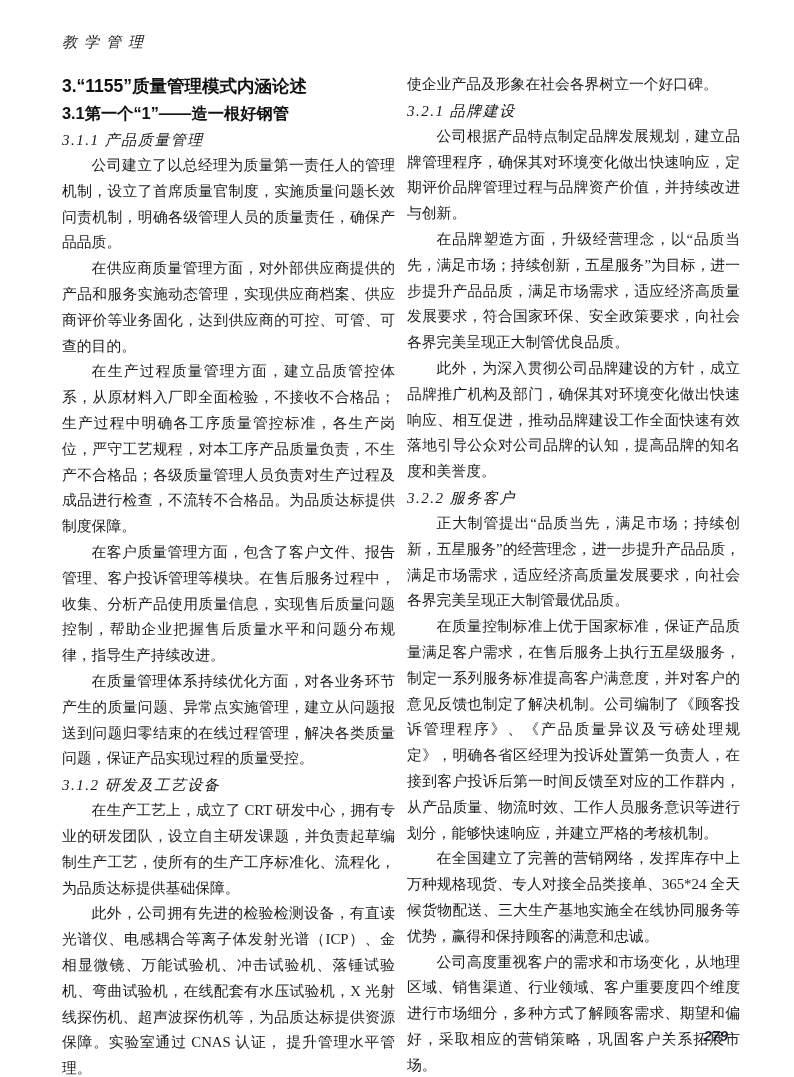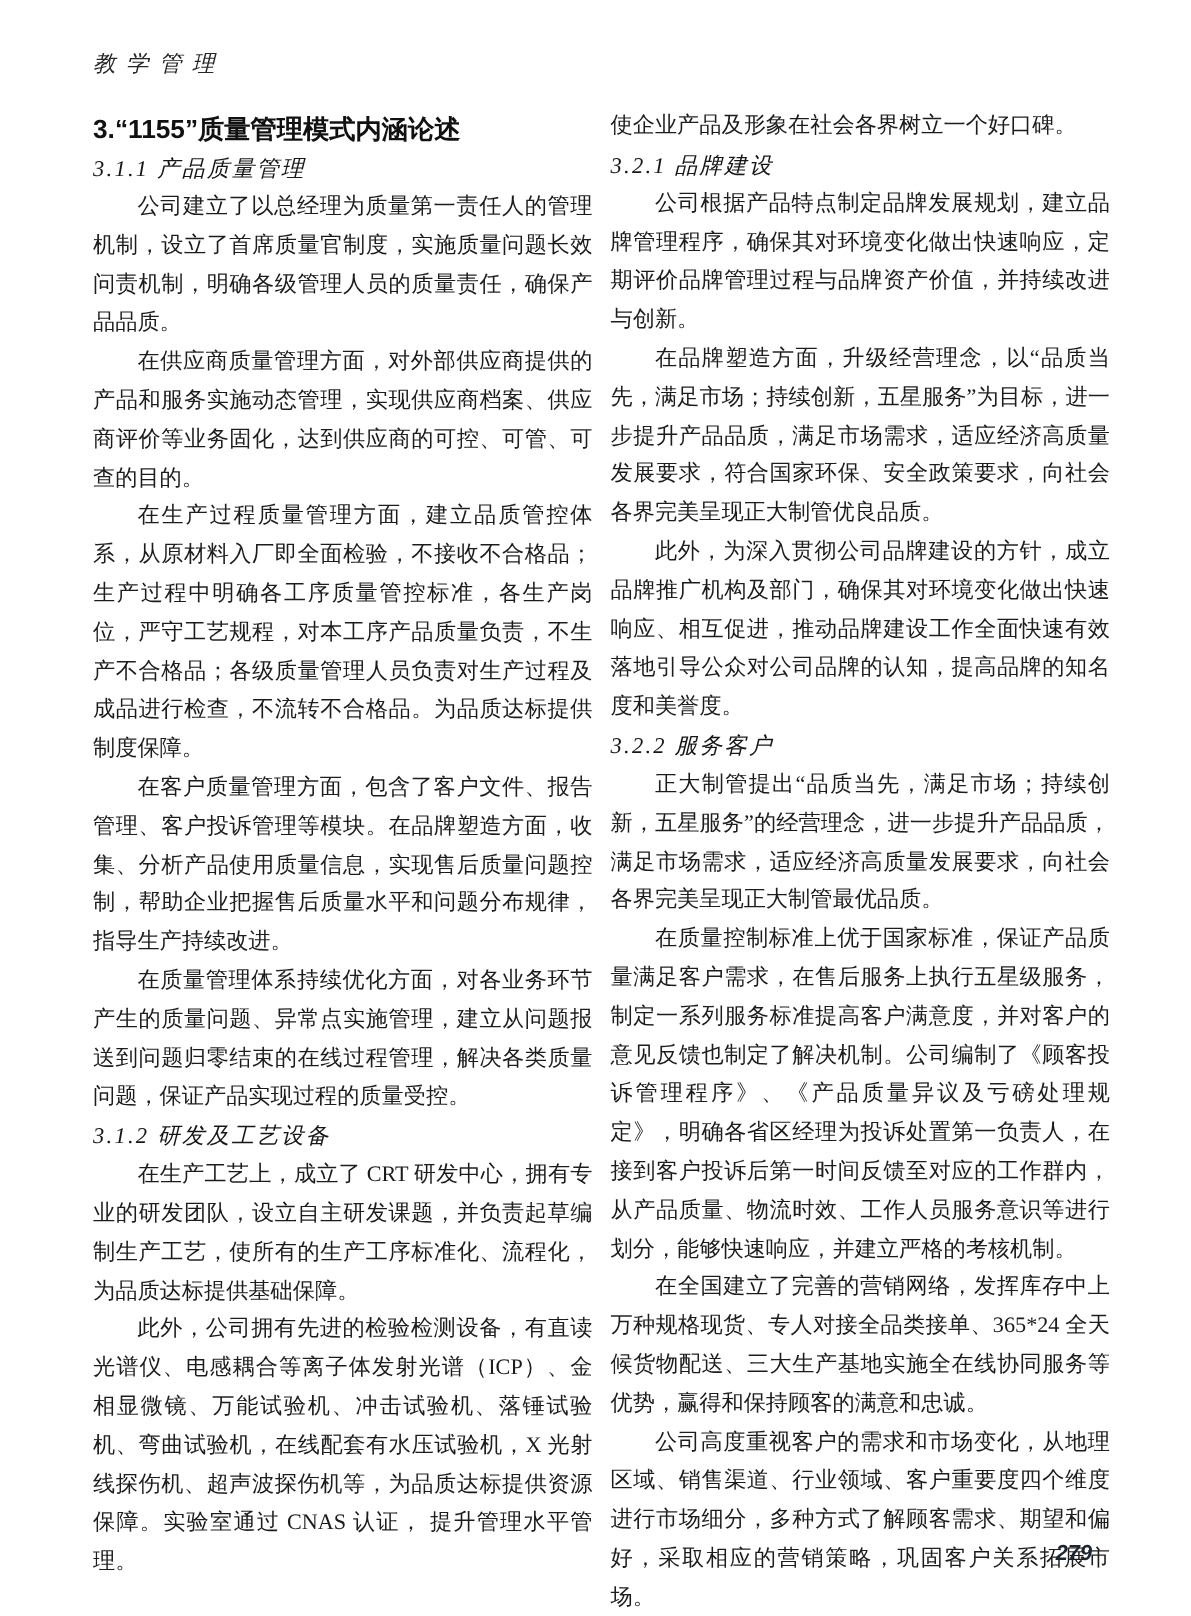--- a/index.html
+++ b/index.html
@@ -106,25 +106,26 @@
 
 <div class="page">
 
   <div class="header">
     <span class="column-tag">教学管理</span>
   </div>
 
   <div class="content">
     <div class="col" id="col-left">
         <h1 class="blk-h1"><span>3.“1155”质量管理模式内涵论述</span></h1>
+        <h2 class="blk-h2"><span>3.1第一个“1”——造一根好钢管</span></h2>
         <h3 class="blk-h3"><span>3.1.1 产品质量管理</span></h3>
         <p class=""><span>公司建立了以总经理为质量第一责任人的管理机制，设立了首席质量官制度，实施质量问题长效问责机制，明确各级管理人员的质量责任，确保产品品质。</span></p>
         <p class=""><span>在供应商质量管理方面，对外部供应商提供的产品和服务实施动态管理，实现供应商档案、供应商评价等业务固化，达到供应商的可控、可管、可查的目的。</span></p>
         <p class=""><span>在生产过程质量管理方面，建立品质管控体系，从原材料入厂即全面检验，不接收不合格品；生产过程中明确各工序质量管控标准，各生产岗位，严守工艺规程，对本工序产品质量负责，不生产不合格品；各级质量管理人员负责对生产过程及成品进行检查，不流转不合格品。为品质达标提供制度保障。</span></p>
-        <p class=""><span>在客户质量管理方面，包含了客户文件、报告管理、客户投诉管理等模块。在品牌塑造方面，收集、分析产品使用质量信息，实现售后质量问题控制，帮助企业把握售后质量水平和问题分布规律，指导生产持续改进。</span></p>
+        <p class=""><span>在客户质量管理方面，包含了客户文件、报告管理、客户投诉管理等模块。在售后服务过程中，收集、分析产品使用质量信息，实现售后质量问题控制，帮助企业把握售后质量水平和问题分布规律，指导生产持续改进。</span></p>
         <p class=""><span>在质量管理体系持续优化方面，对各业务环节产生的质量问题、异常点实施管理，建立从问题报送到问题归零结束的在线过程管理，解决各类质量问题，保证产品实现过程的质量受控。</span></p>
         <h3 class="blk-h3"><span>3.1.2 研发及工艺设备</span></h3>
         <p class=""><span>在生产工艺上，成立了 CRT 研发中心，拥有专业的研发团队，设立自主研发课题，并负责起草编制生产工艺，使所有的生产工序标准化、流程化，为品质达标提供基础保障。</span></p>
         <p class=""><span>此外，公司拥有先进的检验检测设备，有直读光谱仪、电感耦合等离子体发射光谱（ICP）、金相显微镜、万能试验机、冲击试验机、落锤试验机、弯曲试验机，在线配套有水压试验机，X 光射线探伤机、超声波探伤机等，为品质达标提供资源保障。实验室通过 CNAS 认证， 提升管理水平管理。</span></p>
       </div>
     <div class="col" id="col-right">
         <p class="noindent"><span>使企业产品及形象在社会各界树立一个好口碑。</span></p>
         <h3 class="blk-h3"><span>3.2.1 品牌建设</span></h3>
         <p class=""><span>公司根据产品特点制定品牌发展规划，建立品牌管理程序，确保其对环境变化做出快速响应，定期评价品牌管理过程与品牌资产价值，并持续改进与创新。</span></p>
         <p class=""><span>在品牌塑造方面，升级经营理念，以“品质当先，满足市场；持续创新，五星服务”为目标，进一步提升产品品质，满足市场需求，适应经济高质量发展要求，符合国家环保、安全政策要求，向社会各界完美呈现正大制管优良品质。</span></p>

